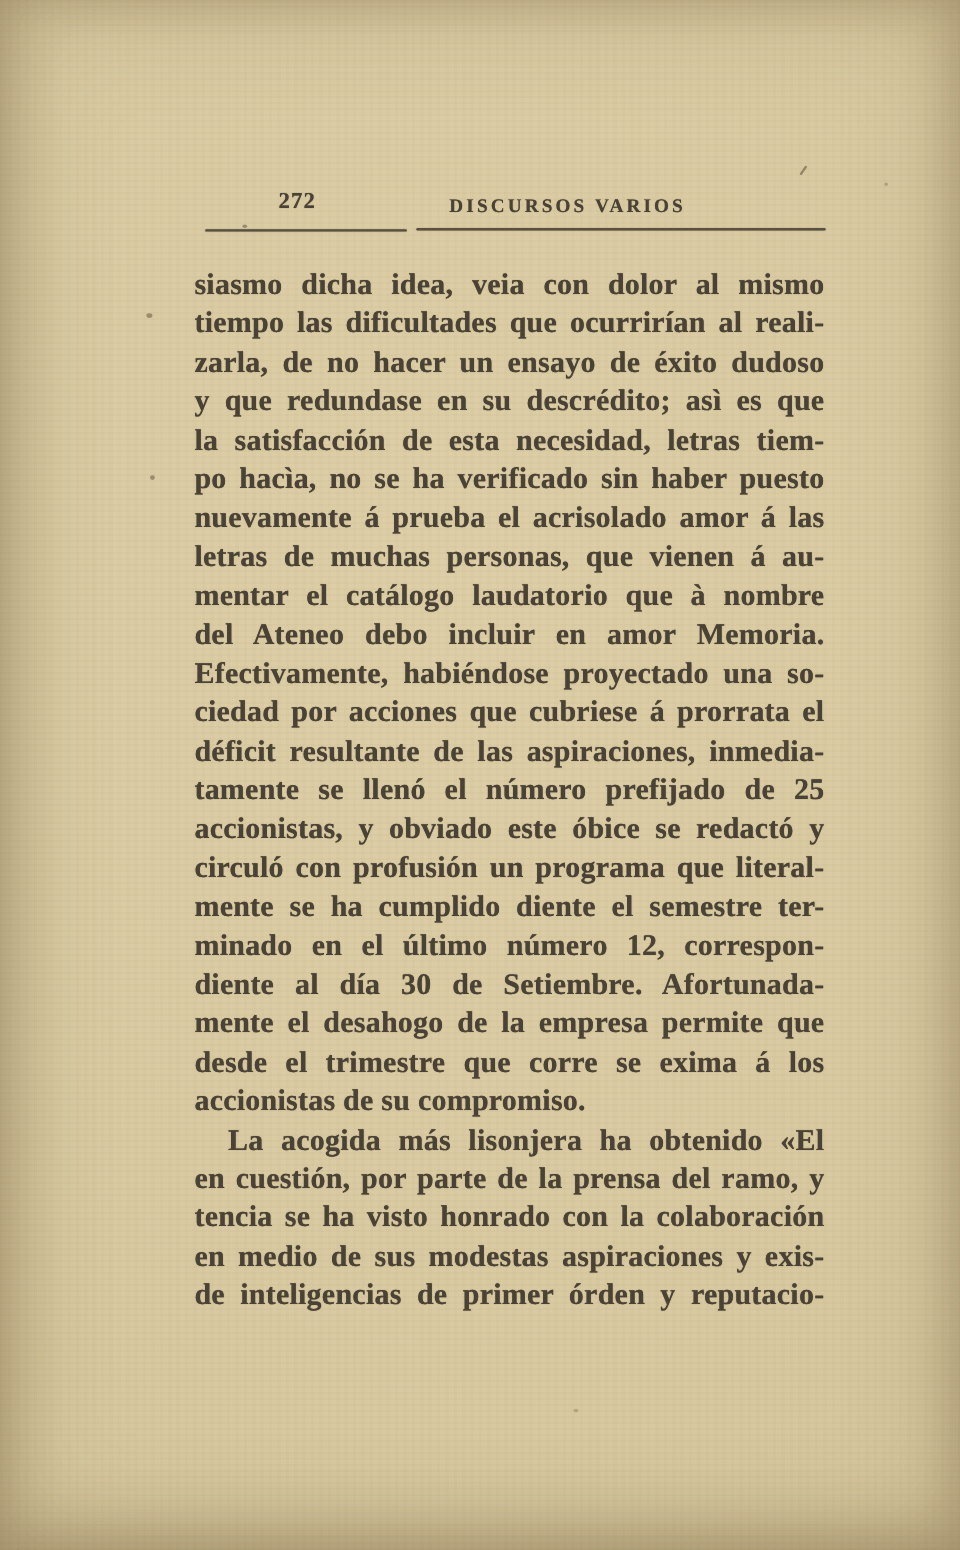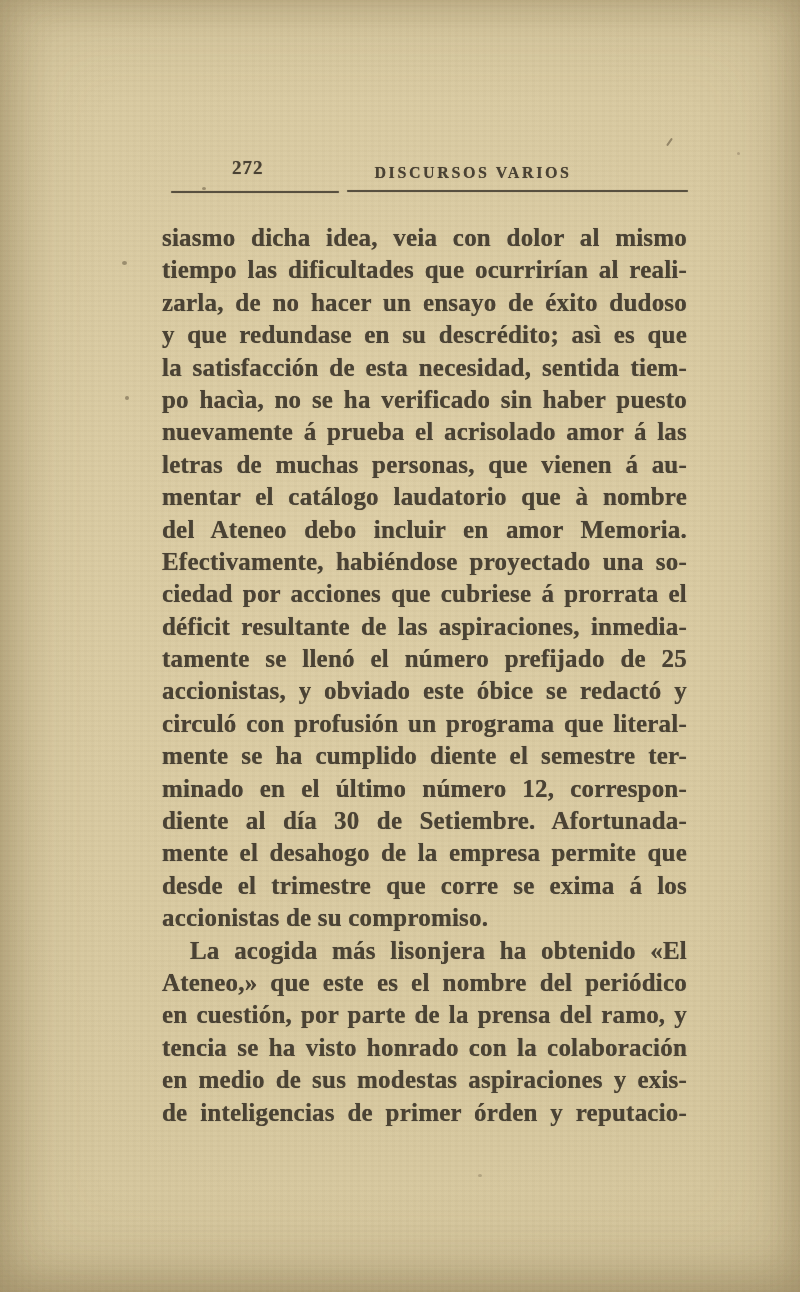--- a/index.html
+++ b/index.html
@@ -121,40 +121,39 @@
   <div class="speck s3"></div>
   <div class="speck s4"></div>
   <div class="speck s5"></div>
   <div class="speck s6"></div>
 
   <main class="textblock">
     <div class="line">siasmo dicha idea, veia con dolor al mismo</div>
     <div class="line">tiempo las dificultades que ocurrirían al reali-</div>
     <div class="line">zarla, de no hacer un ensayo de éxito dudoso</div>
     <div class="line">y que redundase en su descrédito; asì es que</div>
-    <div class="line">la satisfacción de esta necesidad, sentida tiem-</div>
+    <div class="line">la satisfacción de esta necesidad, letras tiem-</div>
     <div class="line">po hacìa, no se ha verificado sin haber puesto</div>
     <div class="line">nuevamente á prueba el acrisolado amor á las</div>
     <div class="line">letras de muchas personas, que vienen á au-</div>
     <div class="line">mentar el catálogo laudatorio que à nombre</div>
     <div class="line">del Ateneo debo incluir en amor Memoria.</div>
     <div class="line">Efectivamente, habiéndose proyectado una so-</div>
     <div class="line">ciedad por acciones que cubriese á prorrata el</div>
     <div class="line">déficit resultante de las aspiraciones, inmedia-</div>
     <div class="line">tamente se llenó el número prefijado de 25</div>
     <div class="line">accionistas, y obviado este óbice se redactó y</div>
     <div class="line">circuló con profusión un programa que literal-</div>
     <div class="line">mente se ha cumplido diente el semestre ter-</div>
     <div class="line">minado en el último número 12, correspon-</div>
     <div class="line">diente al día 30 de Setiembre. Afortunada-</div>
     <div class="line">mente el desahogo de la empresa permite que</div>
     <div class="line">desde el trimestre que corre se exima á los</div>
     <div class="line para-end">accionistas de su compromiso.</div>
     <div class="line indent">La acogida más lisonjera ha obtenido «El</div>
-    <div class="line">Ateneo,» que este es el nombre del periódico</div>
     <div class="line">en cuestión, por parte de la prensa del ramo, y</div>
     <div class="line">tencia se ha visto honrado con la colaboración</div>
     <div class="line">en medio de sus modestas aspiraciones y exis-</div>
     <div class="line">de inteligencias de primer órden y reputacio-</div>
   </main>
 
   <div class="vignette"></div>
 </div>
 
 </body></html>

